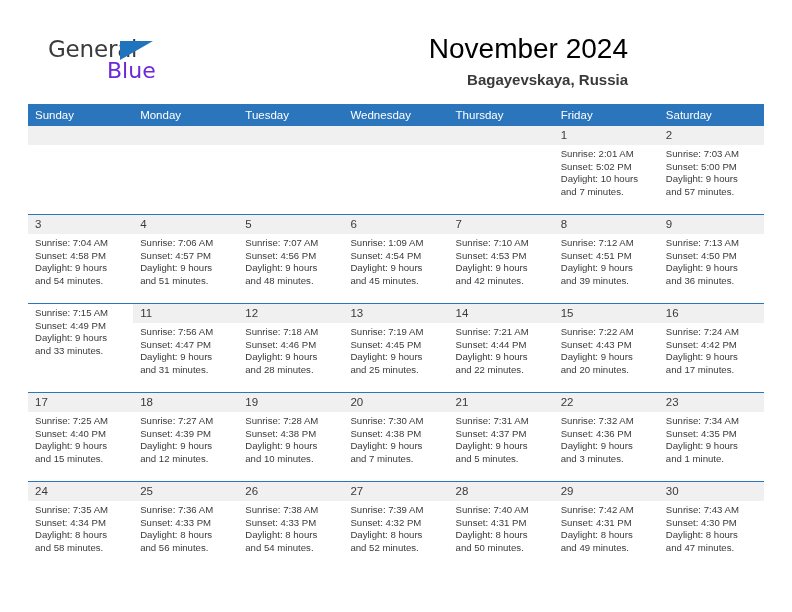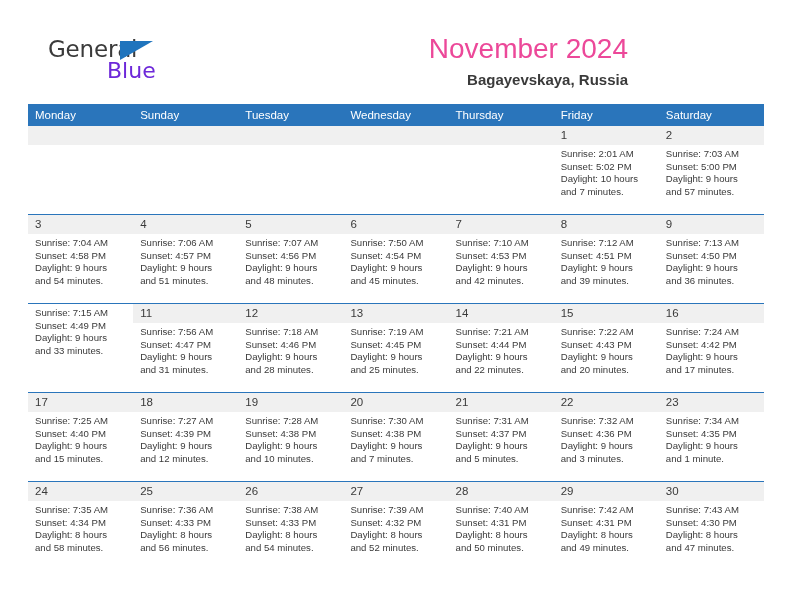--- a/index.html
+++ b/index.html
@@ -71,21 +71,21 @@
 
   .title-block {
     position: absolute;
     right: 29px;
     top: 32px;
     text-align: right;
   }
   .cal-title {
     font-size: 28px;
     line-height: 34px;
-    color: #ec4899;
+    color: #000000;
     font-weight: 400;
     white-space: nowrap;
   }
   .cal-subtitle {
     margin-top: 4px;
     font-size: 15px;
     line-height: 19px;
     color: #3a3a3a;
     font-weight: 700;
     white-space: nowrap;
@@ -170,22 +170,22 @@
 
     <div class="title-block">
       <div class="cal-title">November 2024</div>
       <div class="cal-subtitle">Bagayevskaya, Russia</div>
     </div>
 
   </div>
 
   <div class="calendar">
     <div class="weekday-row" id="weekday-row">
+        <div class="weekday">Sunday</div>
         <div class="weekday">Monday</div>
-        <div class="weekday">Sunday</div>
         <div class="weekday">Tuesday</div>
         <div class="weekday">Wednesday</div>
         <div class="weekday">Thursday</div>
         <div class="weekday">Friday</div>
         <div class="weekday">Saturday</div>
       </div>
     <div id="calendar-body">
         <div class="week-row">
           <div class="day-cell empty">
             <div class="day-num-band"></div>
@@ -245,21 +245,21 @@
             <div class="day-info">
               <div>Sunrise: 7:07 AM</div>
               <div>Sunset: 4:56 PM</div>
               <div>Daylight: 9 hours</div>
               <div>and 48 minutes.</div>
             </div>
           </div>
           <div class="day-cell">
             <div class="day-num-band">6</div>
             <div class="day-info">
-              <div>Sunrise: 7:50 AM</div>
+              <div>Sunrise: 1:09 AM</div>
               <div>Sunset: 4:54 PM</div>
               <div>Daylight: 9 hours</div>
               <div>and 45 minutes.</div>
             </div>
           </div>
           <div class="day-cell">
             <div class="day-num-band">7</div>
             <div class="day-info">
               <div>Sunrise: 7:10 AM</div>
               <div>Sunset: 4:53 PM</div>

